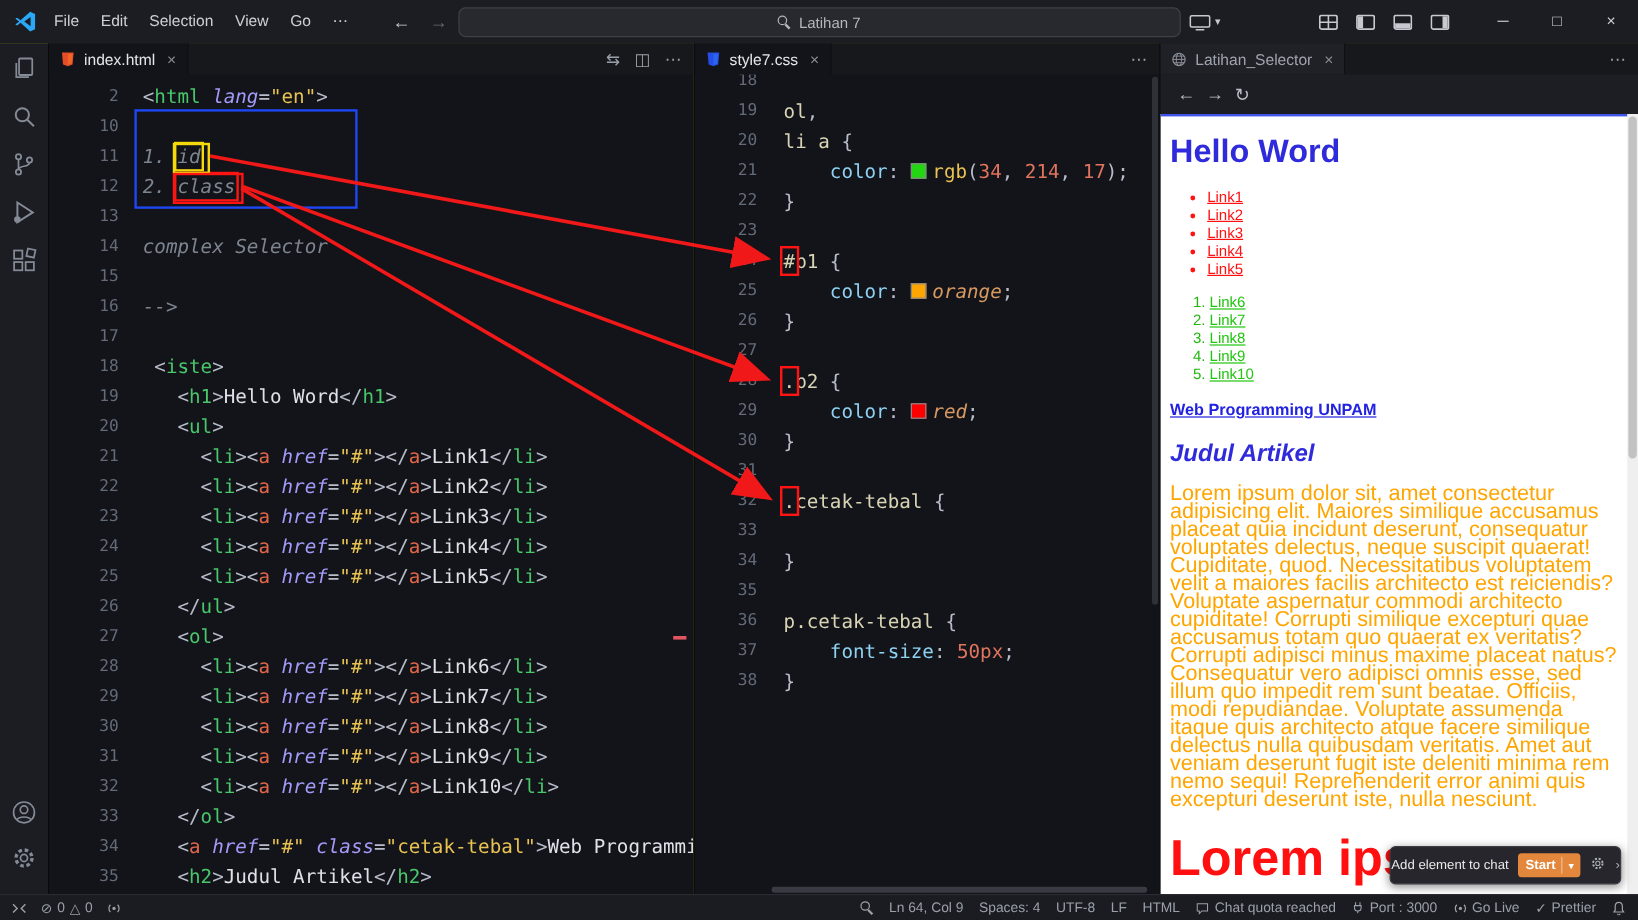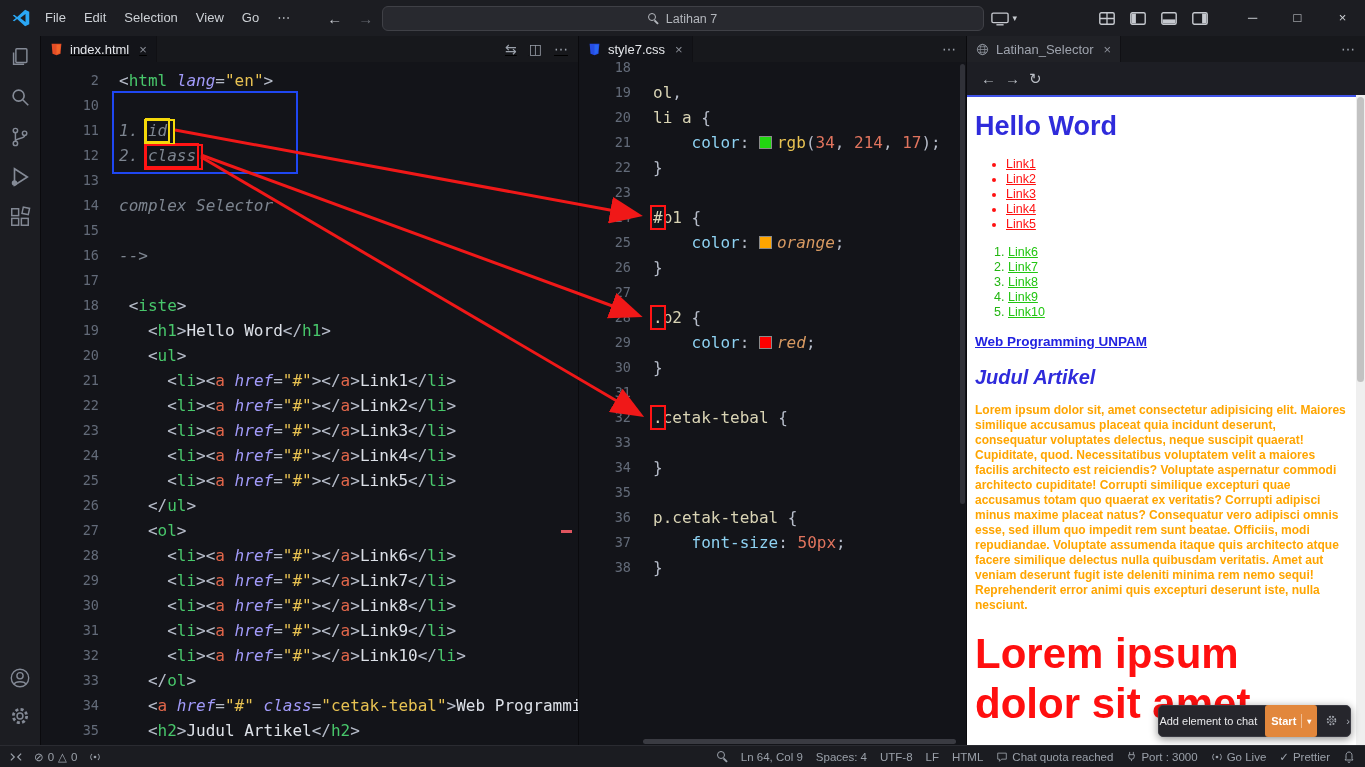--- a/index.html
+++ b/index.html
@@ -21,21 +21,21 @@
   .mag::after{content:"";position:absolute;width:4.5px;height:1.5px;background:currentColor;transform:rotate(45deg);left:6px;top:8px;}
   .tb-right{margin-left:auto;display:flex;align-items:center;color:#c6c9cf;}
   .cast{display:flex;align-items:center;gap:3px;margin-right:82px;}
   .layout-icons{display:flex;gap:15px;margin-right:22px;}
   .winbtn{width:45px;text-align:center;font-size:13px;line-height:36px;color:#cdd0d5;}
   
   .shell{position:absolute;left:0;top:36px;width:1365px;height:709px;display:flex;}
   .activitybar{width:40px;background:#1c1d22;position:relative;flex:none;}
   .ab-icon{position:absolute;left:9px;color:#848a96;}
   .group{position:relative;background:#131419;border-left:1px solid #0a0a0d;box-sizing:border-box;overflow:hidden;}
-  .g-left{width:538px;flex:none;text-decoration:underline;}
+  .g-left{width:538px;flex:none;}
   .g-css{width:388px;flex:none;}
   .g-browser{flex:1;}
   .tabbar{position:relative;height:26px;background:#17181c;display:flex;align-items:stretch;z-index:5;
           color:#9ea3ad;font-size:13px;}
   .tab{display:flex;align-items:center;gap:7px;padding:0 9px;border-right:1px solid #101014;cursor:default;}
   .tab.active{background:#131419;color:#e4e6ea;}
   .tab .close{color:#8b8f98;font-size:13px;margin-left:3px;}
   .tab-actions{margin-left:auto;display:flex;align-items:center;gap:12px;padding-right:10px;color:#9aa0aa;font-size:14px;}
   
   .editor{position:absolute;left:0;right:0;top:26px;bottom:0;overflow:hidden;}
@@ -71,29 +71,29 @@
   .page-topline{position:absolute;left:0;right:0;top:0;height:2px;background:#4053e8;}
   .page h1{margin:16px 0 0;font-size:27px;color:#2f2bdb;font-weight:bold;}
   .red-list{margin:15px 0 4px;padding-left:31px;list-style:disc;}
   .red-list li{color:#ff1111;font-size:12.5px;line-height:15px;}
   .red-list a{color:#ff1111;text-decoration:underline;}
   .green-list{margin:13px 0 0;padding-left:33px;}
   .green-list li{color:#22b611;font-size:12.5px;line-height:15px;}
   .green-list a{color:#22c611;text-decoration:underline;}
   .bold-link{display:inline-block;margin-top:14px;color:#2222e0;font-weight:bold;font-size:13.5px;text-decoration:underline;}
   .page h2{margin:16px 0 0;font-size:20px;color:#2f2bdb;font-style:italic;font-weight:bold;}
-  .orange-par{margin:14px 0 0;color:#ffa500;font-weight:bold;font-size:12px;line-height:15px;}
+  .orange-par{margin:14px 0 0;color:#ffa500;font-weight:normal;font-size:18px;line-height:15px;}
   .big-red{margin:16px 0 0;color:#ff0f0f;font-weight:bold;font-size:42px;line-height:1.18;}
   .pg-scroll{position:absolute;right:0;top:0;bottom:0;width:9px;background:#efefef;}
   .pg-thumb{position:absolute;right:1px;top:2px;width:7px;height:285px;background:#c2c2c2;border-radius:4px;}
   .toast{position:absolute;right:14px;bottom:8px;height:30px;background:#26262c;border:1px solid #3a3a42;
          border-radius:5px;display:flex;align-items:center;gap:8px;padding:0 0;z-index:8;
          box-shadow:0 2px 8px rgba(0,0,0,.45);color:#e8e8ea;font-size:11px;}
   .start-btn{background:#e2873c;border-radius:3px;color:#fff;font-size:11px;font-weight:bold;
-             display:flex;align-items:center;height:32px;padding:0 6px;gap:5px;}
+             display:flex;align-items:center;height:20px;padding:0 6px;gap:5px;}
   .start-btn .sep{width:1px;height:14px;background:rgba(255,255,255,.45);}
   .toast .dim{color:#a9adb5;}
   
   .statusbar{position:absolute;left:0;bottom:0;width:1365px;height:22px;background:#1b1c21;
              border-top:1px solid #2a2b31;display:flex;align-items:center;color:#9aa0a9;
              font-size:11.5px;padding:0 10px;box-sizing:border-box;z-index:20;}
   .sb-item{display:inline-flex;align-items:center;gap:4px;margin-right:12px;white-space:nowrap;}
   .sb-right{margin-left:auto;display:flex;align-items:center;}
   .sb-right .sb-item{margin-right:0;margin-left:13px;}
   

